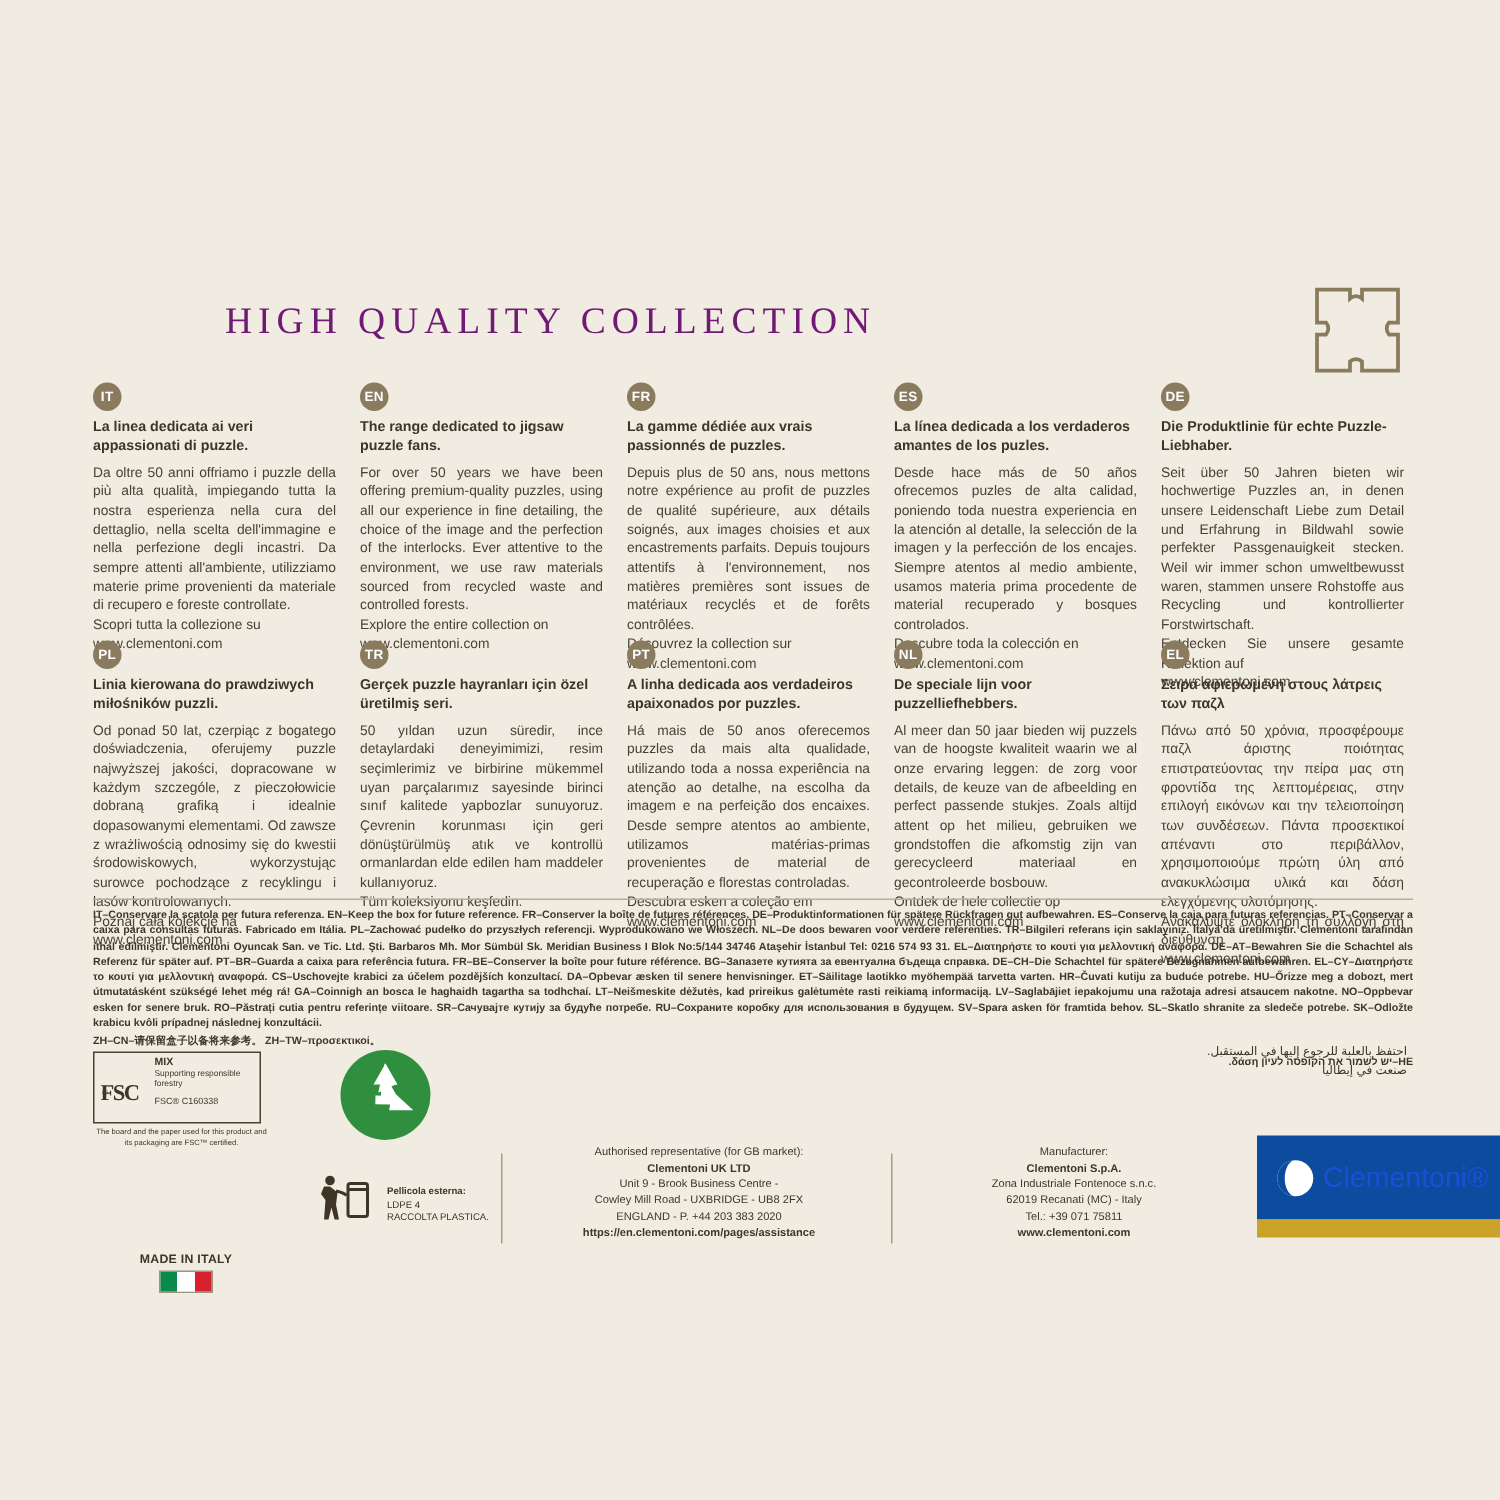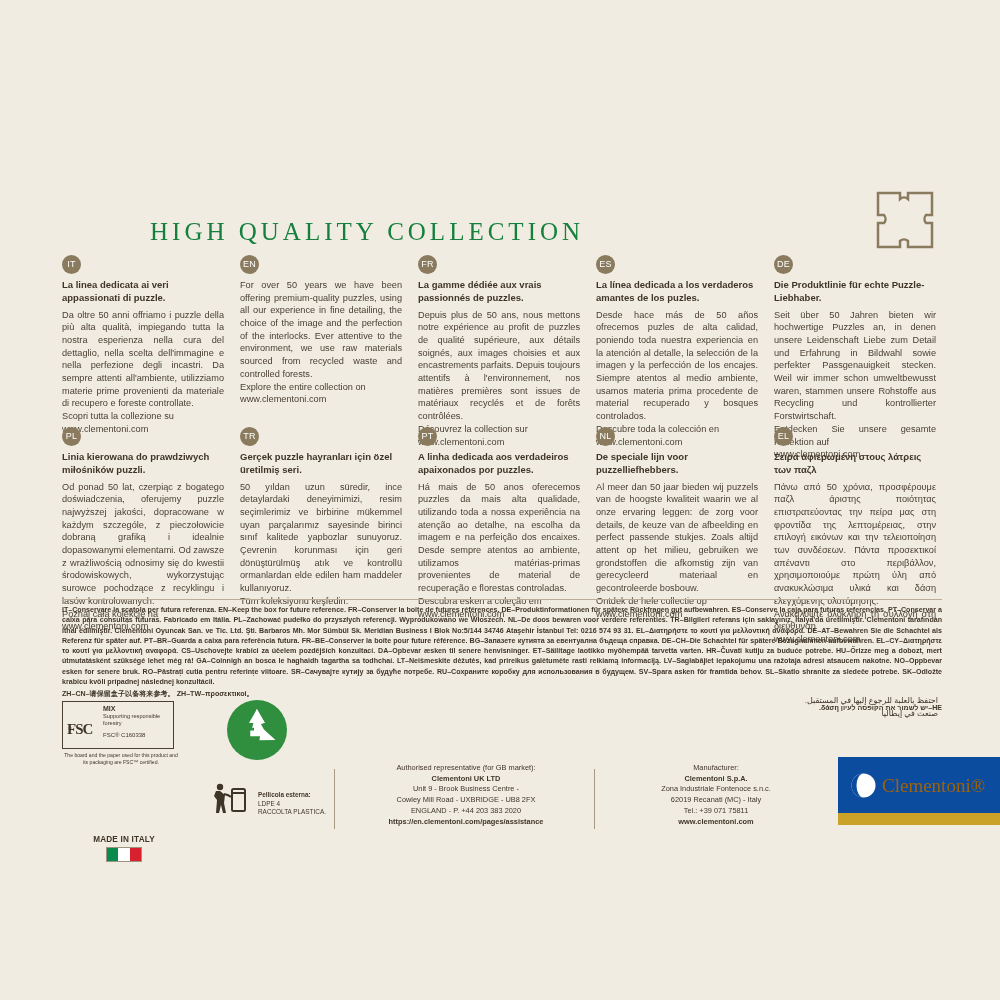--- a/index.html
+++ b/index.html
@@ -33,25 +33,25 @@
     position: absolute;
     left: 60px;
     top: 38px;
     width: 880px;
     height: 56px;
   }
   .title {
     font-family: "Liberation Serif", serif;
     font-size: 25px;
     letter-spacing: 4px;
-    color: #15803d;
+    color: #701a75;
     text-transform: uppercase;
     position: absolute;
     left: 90px;
-    top: 25px;
+    top: 8px;
     white-space: nowrap;
   }
   .puzzle-icon {
     position: absolute;
     right: 0px;
     top: -8px;
     width: 70px;
     height: 70px;
   }
   
@@ -66,21 +66,21 @@
   .col {
     width: 162px;
   }
   .lang-badge {
     width: 19px;
     height: 19px;
     border-radius: 50%;
     background: #8a7a5e;
     color: #ffffff;
     font-size: 9px;
-    font-weight: normal;
+    font-weight: bold;
     line-height: 19px;
     text-align: center;
     letter-spacing: 0.3px;
     margin-bottom: 5px;
   }
   .col-head {
     font-size: 9.5px;
     font-weight: bold;
     line-height: 1.35;
     color: #3f3527;
@@ -282,23 +282,23 @@
     position: absolute;
     left: 0; top: 56px;
     width: 164px;
     height: 12px;
     background: #c9a227;
   }
   .logo-text {
     position: absolute;
     left: 44px;
     top: 18px;
-    color: #a16207;
+    color: #1d4ed8;
     font-size: 19px;
-    font-family: Liberation Serif, serif;
+    font-family: Liberation Sans, sans-serif;
     letter-spacing: 0px;
   }
   .logo-mark {
     position: absolute;
     left: 13px;
     top: 16px;
     width: 25px;
     height: 25px;
   }
 </style>
@@ -318,20 +318,21 @@
     <div class="cols first">
       <div class="col">
         <div class="lang-badge">IT</div>
         <div class="col-head">La linea dedicata ai veri appassionati di puzzle.</div>
         <div class="col-body">Da oltre 50 anni offriamo i puzzle della più alta qualità, impiegando tutta la nostra esperienza nella cura del dettaglio, nella scelta dell'immagine e nella perfezione degli incastri. Da sempre attenti all'ambiente, utilizziamo materie prime provenienti da materiale di recupero e foreste controllate.</div>
         <div class="col-body">Scopri tutta la collezione su</div>
         <div class="col-body link">www.clementoni.com</div>
       </div>
       <div class="col">
         <div class="lang-badge">EN</div>
+        <div class="col-head">The range dedicated to jigsaw puzzle fans.</div>
         <div class="col-body">For over 50 years we have been offering premium-quality puzzles, using all our experience in fine detailing, the choice of the image and the perfection of the interlocks. Ever attentive to the environment, we use raw materials sourced from recycled waste and controlled forests.</div>
         <div class="col-body">Explore the entire collection on</div>
         <div class="col-body link">www.clementoni.com</div>
       </div>
       <div class="col">
         <div class="lang-badge">FR</div>
         <div class="col-head">La gamme dédiée aux vrais passionnés de puzzles.</div>
         <div class="col-body">Depuis plus de 50 ans, nous mettons notre expérience au profit de puzzles de qualité supérieure, aux détails soignés, aux images choisies et aux encastrements parfaits. Depuis toujours attentifs à l'environnement, nos matières premières sont issues de matériaux recyclés et de forêts contrôlées.</div>
         <div class="col-body">Découvrez la collection sur</div>
         <div class="col-body link">www.clementoni.com</div>

